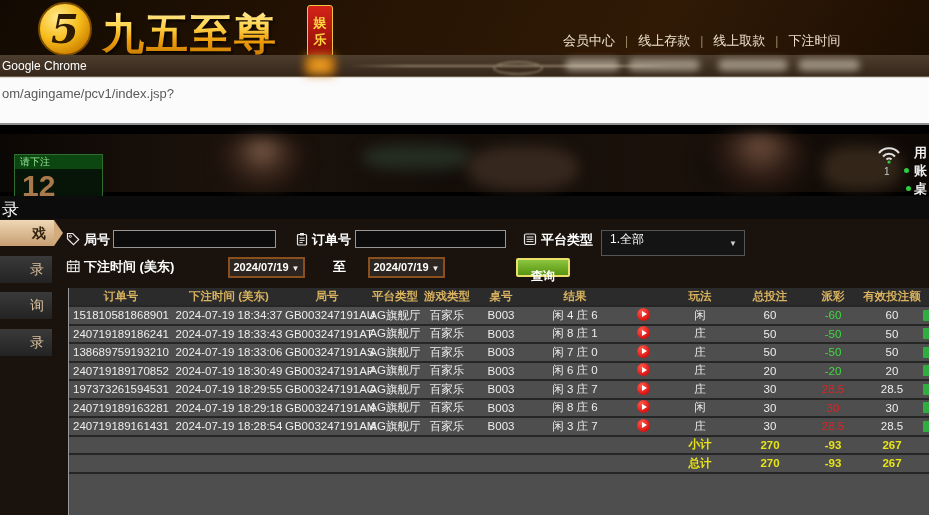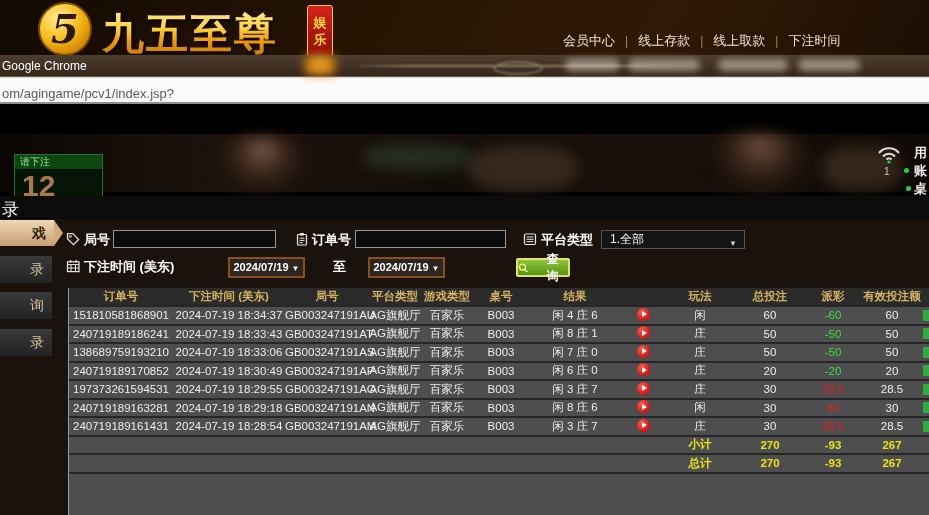--- a/index.html
+++ b/index.html
@@ -35,21 +35,21 @@
   .chrome-title { position:absolute; left:2px; top:4px; color:#fff; font-size:12px; }
   .ornament { position:absolute; left:348px; top:65px; width:330px; height:2px;
     background:linear-gradient(90deg,transparent,#cdbb9d 18%,#cdbb9d 82%,transparent);
     opacity:.55; filter:blur(1.2px); z-index:11; }
   .ornament::after { content:""; position:absolute; left:145px; top:-4px; width:46px; height:10px;
     border:2px solid #cdbb9d; border-radius:50%; opacity:.8; }
   .blur-blob { position:absolute; height:12px; border-radius:6px; z-index:12;
     background:rgba(228,219,202,.55); filter:blur(3.5px); }
 
   
-  .url-bar { position:absolute; left:0; top:77px; width:929px; height:27px; background:#fbfbfb;
+  .url-bar { position:absolute; left:0; top:77px; width:929px; height:48px; background:#fbfbfb;
     border-top:1px solid #d8d8d8; border-bottom:2px solid #8f8f8f; z-index:9; }
   .url-text { position:absolute; left:2px; top:8px; color:#5a5a5a; font-size:13px; white-space:nowrap; }
 
   
   .video { position:absolute; left:0; top:108px; width:929px; height:88px; background:#000; overflow:hidden; }
   .scene { position:absolute; left:0; top:26px; width:929px; height:58px;
     background:linear-gradient(90deg,#0b0704,#1d130c 25%,#130d08 48%,#1b110b 72%,#0e0905 100%); }
   .blob { position:absolute; filter:blur(7px); border-radius:40%; }
   .b1 { left:218px; top:4px; width:88px; height:52px;
         background:radial-gradient(circle at 50% 22%,#7c5c49 0%,#3a261b 40%,#1c120c 75%); }
@@ -83,31 +83,31 @@
   .tab.active { width:54px; height:26px; line-height:26px; font-weight:bold; color:#33210f;
     background:linear-gradient(180deg,#efd8b6,#c79e72); }
   .tab.active::after { content:""; position:absolute; left:54px; top:0;
     border-top:13px solid transparent; border-bottom:13px solid transparent; border-left:9px solid #d3ac7e; }
   .tab1 { top:1px; } .tab2 { top:37px; } .tab3 { top:73px; } .tab4 { top:110px; }
 
   .f-label { position:absolute; color:#ffffff; font-size:13px; font-weight:bold; white-space:nowrap; }
   .f-icon { position:absolute; width:14px; height:14px; }
   .f-input { position:absolute; height:18px; background:#0c0c0c; border:1px solid #979797;
     color:#ddd; font-size:12px; padding:0 4px; }
-  .f-select { position:absolute; height:19px; background:#141414; border:1px solid #555;
+  .f-select { position:absolute; height:26px; background:#141414; border:1px solid #555;
     color:#fff; font-size:12px; line-height:17px; padding-left:8px; cursor:pointer; }
   .f-select::after { content:"▼"; position:absolute; right:7px; top:4px; font-size:8px; color:#cfcfcf; }
   .date-btn { position:absolute; width:77px; height:21px; background:#2d2620; border:2px solid #8a4f1e;
     border-radius:0; color:#fff; font-size:11px; font-weight:bold; line-height:17px;
     text-align:center; cursor:pointer; }
   .date-btn::after { content:"▼"; font-size:8px; color:#eee; margin-left:3px; }
   .search-btn { position:absolute; left:516px; top:39px; width:54px; height:19px;
     background:linear-gradient(180deg,#8cc63f,#569310); border:2px solid #e9e06b; border-radius:2px;
     color:#fff; font-size:12px; font-weight:bold; display:flex; align-items:center;
-    justify-content:center; gap:18px; cursor:pointer; }
+    justify-content:center; gap:18px; cursor:pointer;flex-direction:column; }
 
   
   .btable { position:absolute; left:68px; top:69px; width:861px; height:227px; background:#4e4e4e;
     border-left:1px solid #9a9a9a; display:flex; flex-direction:column; overflow:hidden; }
   .trow { display:grid;
     grid-template-columns:104px 112px 84px 52px 52px 56px 92px 44px 70px 70px 56px 62px 7px;
     align-items:center; height:18.5px; flex:0 0 auto; border-bottom:2px solid #262626; }
   .thead { height:19px; background:#2b2b2b; }
   .thead .tc { color:#d9b25f; font-weight:bold; }
   .tc { text-align:center; font-size:11.5px; color:#ededed; white-space:nowrap; }

